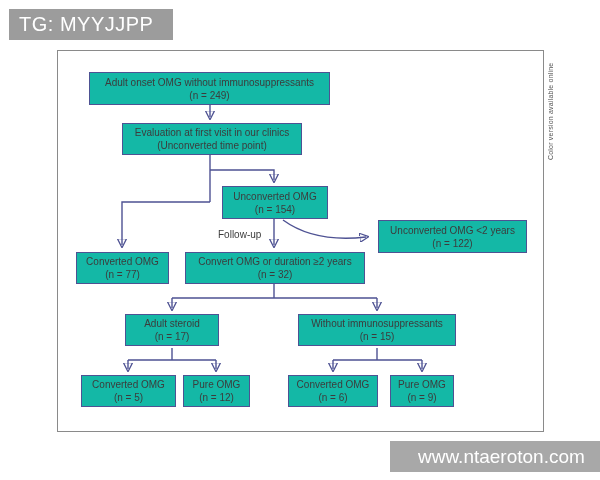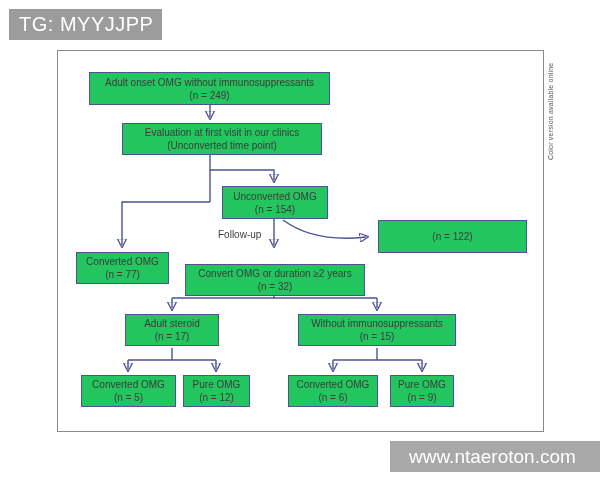--- a/index.html
+++ b/index.html
@@ -9,29 +9,29 @@
     background:#ffffff;
     font-family:"Liberation Sans", sans-serif;
     overflow:hidden;
   }
   
   .tag-badge{
     position:absolute;left:9px;top:9px;height:31px;
     background:#9c9c9c;color:#ffffff;
     font-size:20px;letter-spacing:0.5px;
     display:flex;align-items:center;
-    padding:0 9px 0 10px;
+    padding:0 20px 0 10px;
   }
   
   .watermark{
     position:absolute;left:390px;top:441px;width:210px;height:31px;
     background:#a8a8a8;color:#ffffff;
     font-size:19px;
     display:flex;align-items:center;
-    padding-left:19px;box-sizing:border-box;
+    padding-left:28px;box-sizing:border-box;
     white-space:nowrap;
   }
   
   .frame{
     position:absolute;left:57px;top:50px;width:487px;height:382px;
     border:1.5px solid #8a8a8a;background:#ffffff;box-sizing:border-box;
   }
   
   .side-note{
     position:absolute;left:547px;top:160px;
@@ -40,21 +40,21 @@
   }
   
   .connectors{
     position:absolute;left:0;top:0;width:600px;height:480px;
     pointer-events:none;
   }
   .connectors path{fill:none;stroke:#4e5293;stroke-width:1.4;}
   
   .node{
     position:absolute;box-sizing:border-box;
-    border:1.4px solid #4e5293;background:#22c55e;
+    border:1.4px solid #4e5293;background:#14b8a6;
     display:flex;flex-direction:column;justify-content:center;align-items:center;
     text-align:center;color:#3c3c3c;font-size:10px;line-height:1.3;
   }
   .node .nl,.node .ns{white-space:nowrap;}
   .flabel{
     position:absolute;left:218px;top:229px;width:48px;
     font-size:10px;color:#3c3c3c;text-align:left;white-space:nowrap;
   }
 </style>
 </head>
@@ -84,40 +84,41 @@
   <path marker-end="url(#arr)" d="M216,360 V369"></path>
   <path marker-end="url(#arr)" d="M333,360 V369"></path>
   <path marker-end="url(#arr)" d="M422,360 V369"></path>
 </svg>
 
 <div class="node" style="left:89px;top:72px;width:241px;height:33px">
   <div class="nl">Adult onset OMG without immunosuppressants</div>
   <div class="ns">(n = 249)</div>
 </div>
 
-<div class="node" style="left:122px;top:123px;width:200px;height:32px">
+<div class="node" style="left:122px;top:123px;width:180px;height:32px">
   <div class="nl">Evaluation at first visit in our clinics</div>
   <div class="ns">(Unconverted time point)</div>
 </div>
 
 <div class="node" style="left:222px;top:186px;width:106px;height:33px">
   <div class="nl">Unconverted OMG</div>
   <div class="ns">(n = 154)</div>
 </div>
 
 <div class="node" style="left:378px;top:220px;width:149px;height:33px">
+  <div class="nl">Unconverted OMG &lt;2 years</div>
   <div class="ns">(n = 122)</div>
 </div>
 
 <div class="node" style="left:76px;top:252px;width:93px;height:32px">
   <div class="nl">Converted OMG</div>
   <div class="ns">(n = 77)</div>
 </div>
 
-<div class="node" style="left:185px;top:264px;width:180px;height:32px">
+<div class="node" style="left:185px;top:252px;width:180px;height:32px">
   <div class="nl">Convert OMG or duration ≥2 years</div>
   <div class="ns">(n = 32)</div>
 </div>
 
 <div class="node" style="left:125px;top:314px;width:94px;height:32px">
   <div class="nl">Adult steroid</div>
   <div class="ns">(n = 17)</div>
 </div>
 
 <div class="node" style="left:298px;top:314px;width:158px;height:32px">

